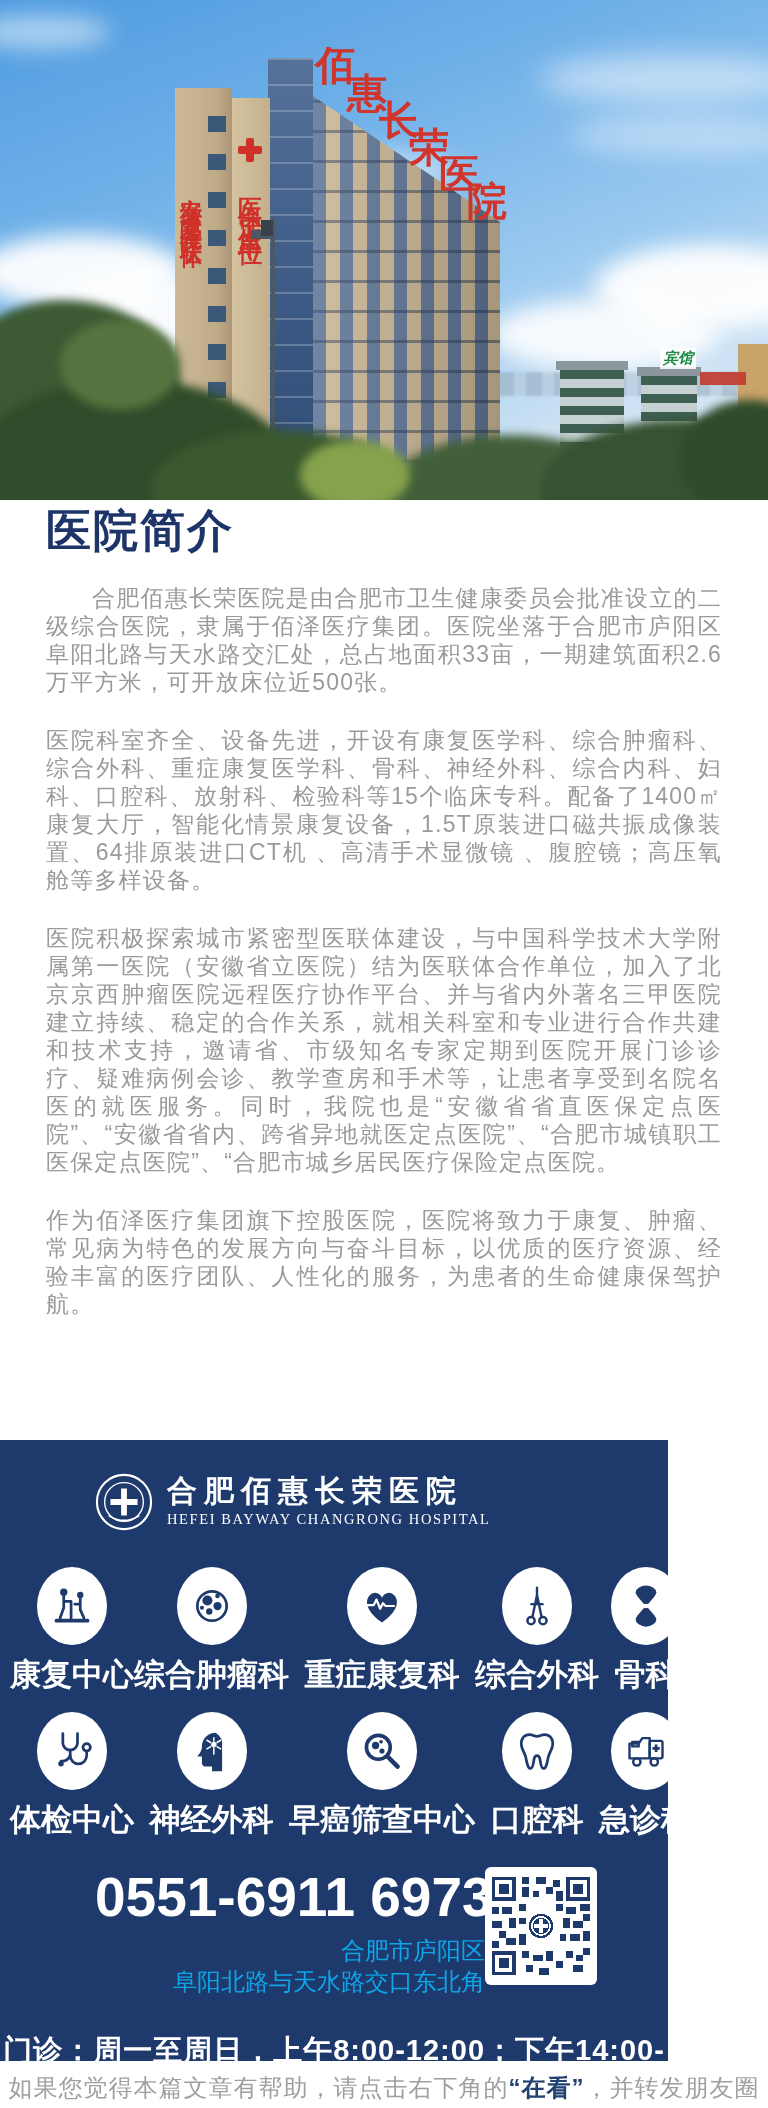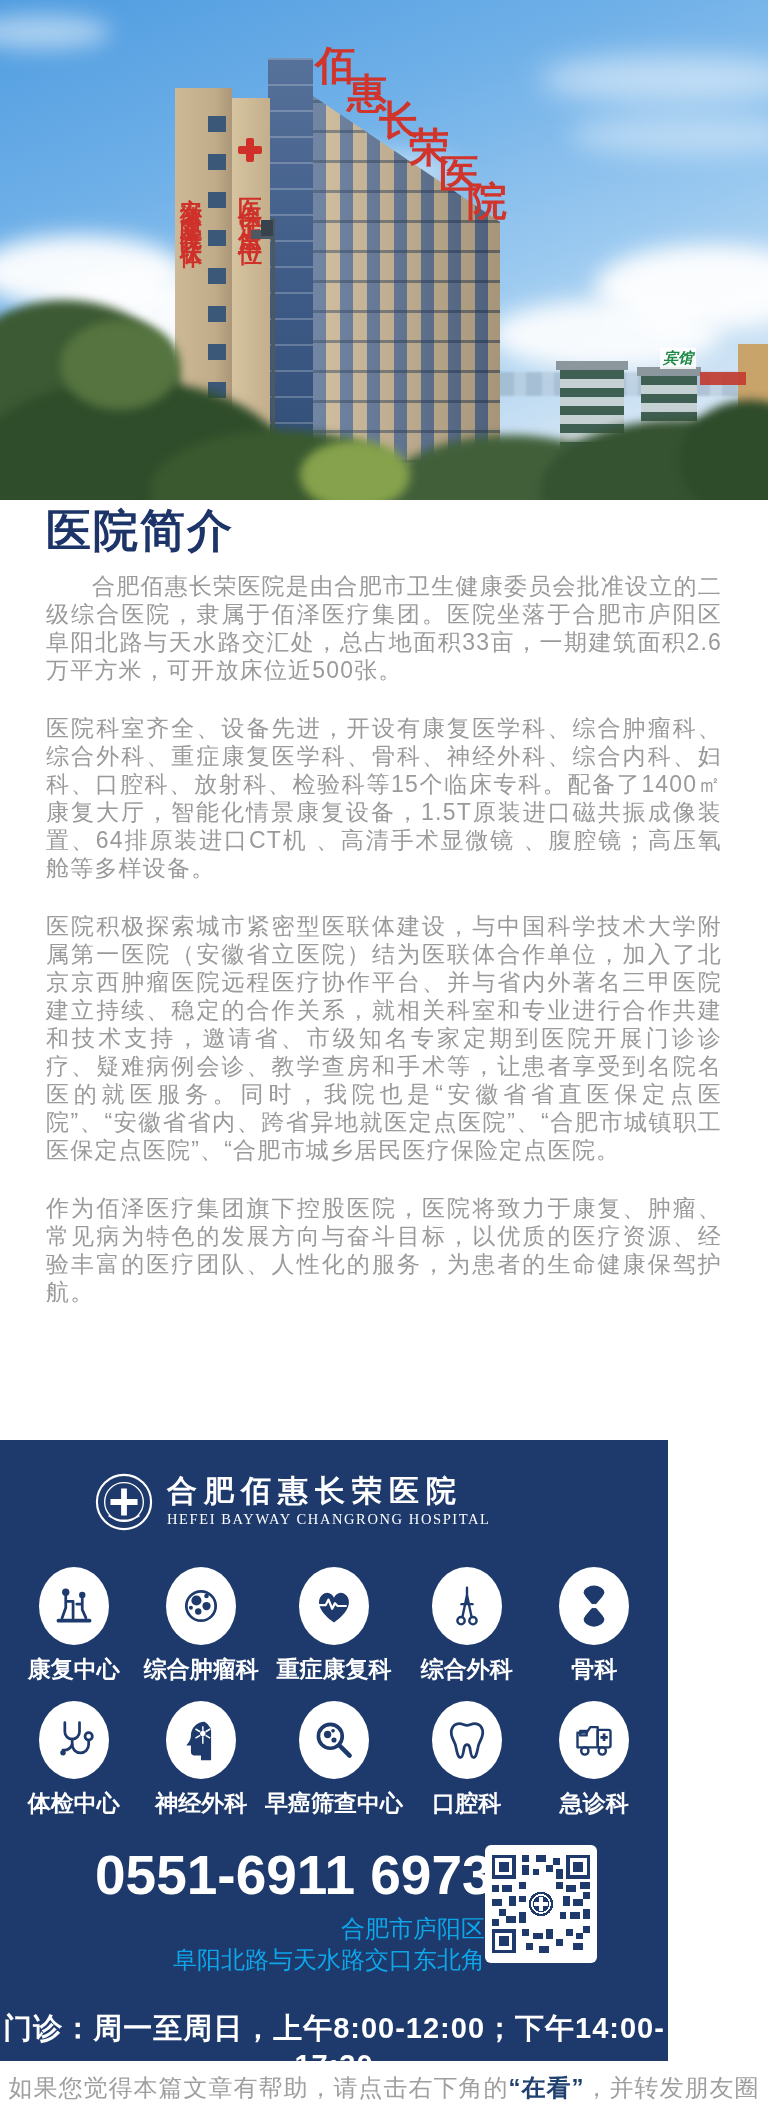--- a/index.html
+++ b/index.html
@@ -56,37 +56,37 @@
   .tree { position:absolute; border-radius:50%; filter:blur(5px); }
   .pole { position:absolute; left:271px; top:218px; width:4px; height:266px; background:#4c5864; z-index:6; }
   .pole::before { content:""; position:absolute; left:-20px; top:12px; width:22px; height:9px; background:#4c5864; }
   .pole::after  { content:""; position:absolute; left:-10px; top:2px; width:12px; height:16px; background:#37424d; }
 
   
   .article { width:768px; height:940px; padding:6px 46px 0 46px; overflow:hidden; background:#fff; }
   .article h1 { font-size:45px; line-height:50px; font-weight:bold; color:#1c3467; letter-spacing:2px; }
   .article p { font-size:23px; line-height:28px; letter-spacing:1.2px; color:#9a9a9a; margin-top:30px;
                text-align:justify; }
-  .article p.first { margin-top:16px; text-indent:2em; }
+  .article p.first { margin-top:28px; text-indent:2em; }
 
   
   .footer { width:668px; height:621px; background:#1e3a6c; color:#fff; overflow:hidden; }
   .brand { display:flex; align-items:center; margin:33px 0 0 95px; }
   .brand-logo { width:58px; height:58px; flex:0 0 58px; }
   .brand-names { margin-left:14px; }
   .brand-cn { font-size:30px; font-weight:bold; letter-spacing:7px; line-height:32px; }
   .brand-en { font-family:"Liberation Serif", serif; font-size:14.5px; letter-spacing:1.6px; line-height:20px; margin-top:2px; }
 
   .dept-grid { width:648px; margin:36px auto 0 auto; display:grid; grid-template-columns:repeat(5,1fr);
                row-gap:16px; text-align:center; }
   .dept-cell { }
   .dept-icon { width:70px; height:78px; background:#fff; border-radius:50%;
                display:flex; align-items:center; justify-content:center; margin:0 auto; }
   .dept-icon svg { width:44px; height:44px; }
-  .dept-label { margin-top:9px; font-size:23px; font-weight:bold; white-space:nowrap; color:#fff; }
+  .dept-label { margin-top:9px; font-size:31px; font-weight:bold; white-space:nowrap; color:#fff; }
 
   .contact { display:flex; justify-content:flex-start; align-items:flex-start; padding:26px 68px 0 95px; }
   .contact-left { width:390px; }
   .phone { font-size:55px; font-weight:bold; letter-spacing:0px; line-height:60px; white-space:nowrap; }
   .address { margin-top:8px; text-align:right; font-size:24px; line-height:31px; color:#0ea5e9; }
   .qr { width:112px; height:118px; background:#fff; border-radius:6px; padding:7px; }
   .qr svg { width:98px; height:104px; display:block; }
 
   .hours { margin-top:34px; text-align:center; font-size:29px; font-weight:bold; letter-spacing:1px; color:#ffffff; }
 

